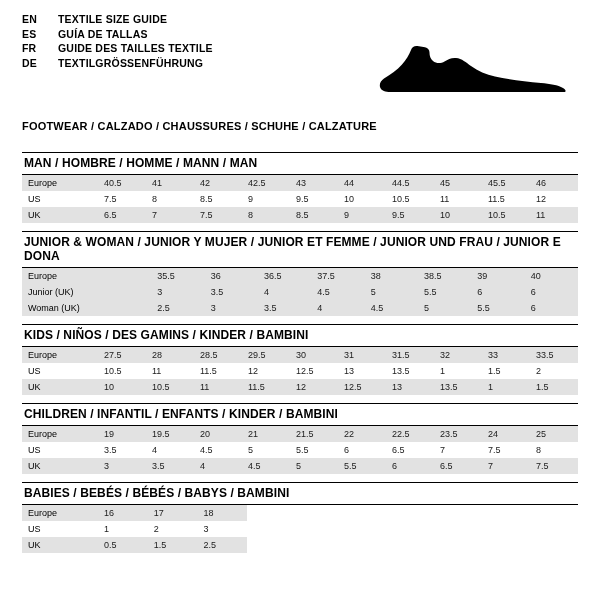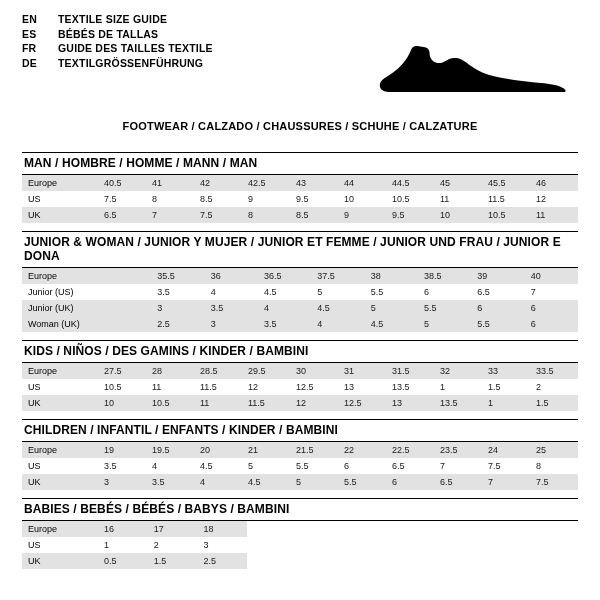--- a/index.html
+++ b/index.html
@@ -55,21 +55,20 @@
     width: 190px;
     height: 62px;
   }
 
   .section-title {
     font-size: 11px;
     font-weight: bold;
     letter-spacing: 0.2px;
     margin-top: 14px;
     margin-bottom: 20px;
-    text-align: center;
   }
 
   
   .block {
     margin-bottom: 8px;
   }
   .block-label {
     font-size: 12px;
     font-weight: bold;
     padding: 3px 2px 4px 2px;
@@ -111,21 +110,21 @@
 
   <div class="header">
     <table class="lang-table">
       <tbody>
         <tr>
           <td class="lang-code">EN</td>
           <td class="lang-title">TEXTILE SIZE GUIDE</td>
         </tr>
         <tr>
           <td class="lang-code">ES</td>
-          <td class="lang-title">BÉBÉS DE TALLAS</td>
+          <td class="lang-title">GUÍA DE TALLAS</td>
         </tr>
         <tr>
           <td class="lang-code">FR</td>
           <td class="lang-title">GUIDE DES TAILLES TEXTILE</td>
         </tr>
         <tr>
           <td class="lang-code">DE</td>
           <td class="lang-title">TEXTILGRÖSSENFÜHRUNG</td>
         </tr>
       </tbody>
@@ -198,32 +197,20 @@
           <td></td>
           <td>35.5</td>
           <td>36</td>
           <td>36.5</td>
           <td>37.5</td>
           <td>38</td>
           <td>38.5</td>
           <td>39</td>
           <td>40</td>
         </tr>
-        <tr>
-          <td class="rowhead">Junior (US)</td>
-          <td></td>
-          <td>3.5</td>
-          <td>4</td>
-          <td>4.5</td>
-          <td>5</td>
-          <td>5.5</td>
-          <td>6</td>
-          <td>6.5</td>
-          <td>7</td>
-        </tr>
         <tr class="shaded">
           <td class="rowhead">Junior (UK)</td>
           <td></td>
           <td>3</td>
           <td>3.5</td>
           <td>4</td>
           <td>4.5</td>
           <td>5</td>
           <td>5.5</td>
           <td>6</td>

